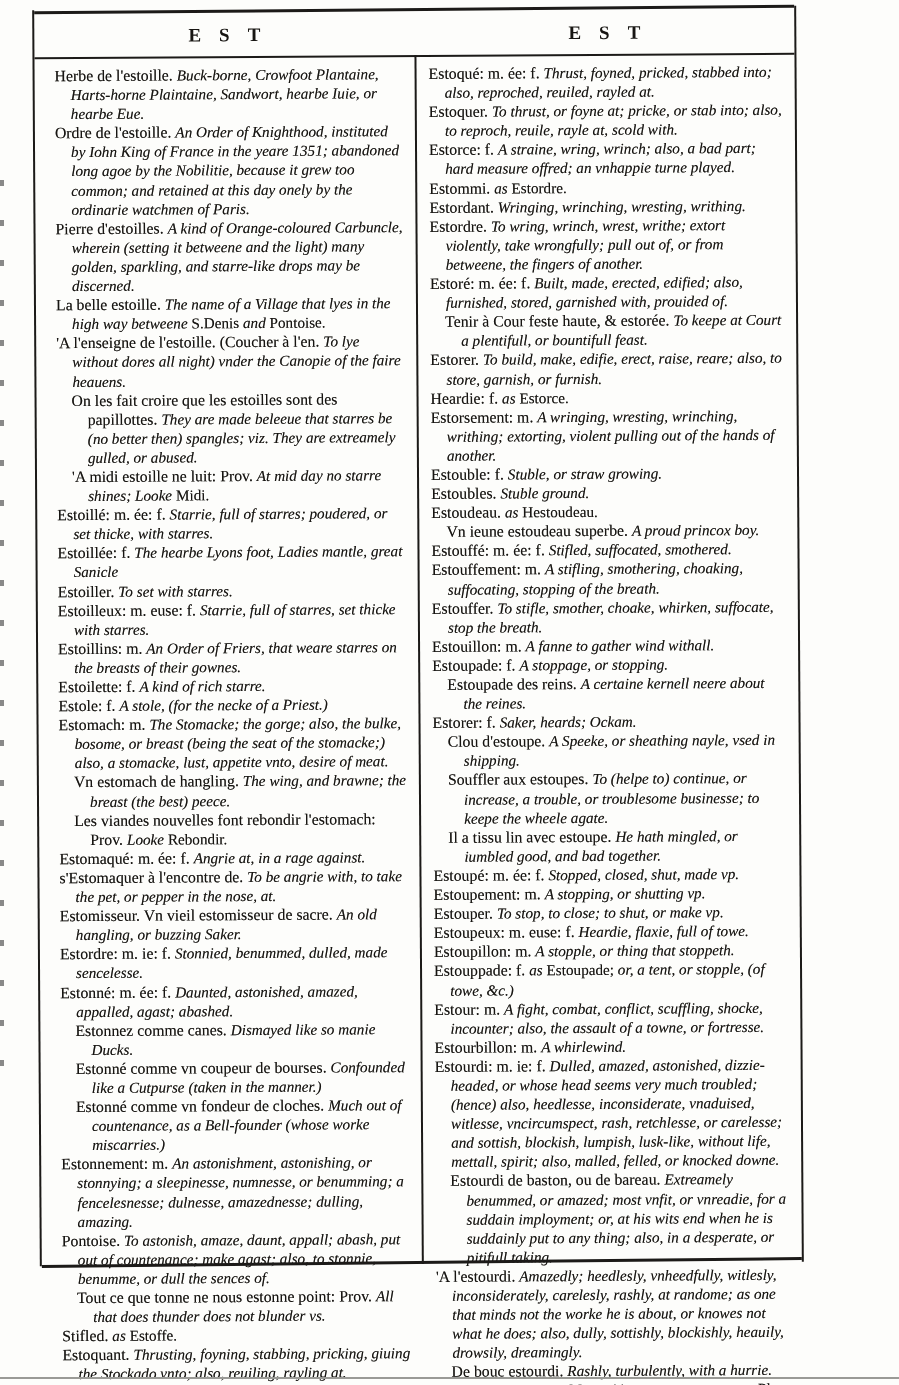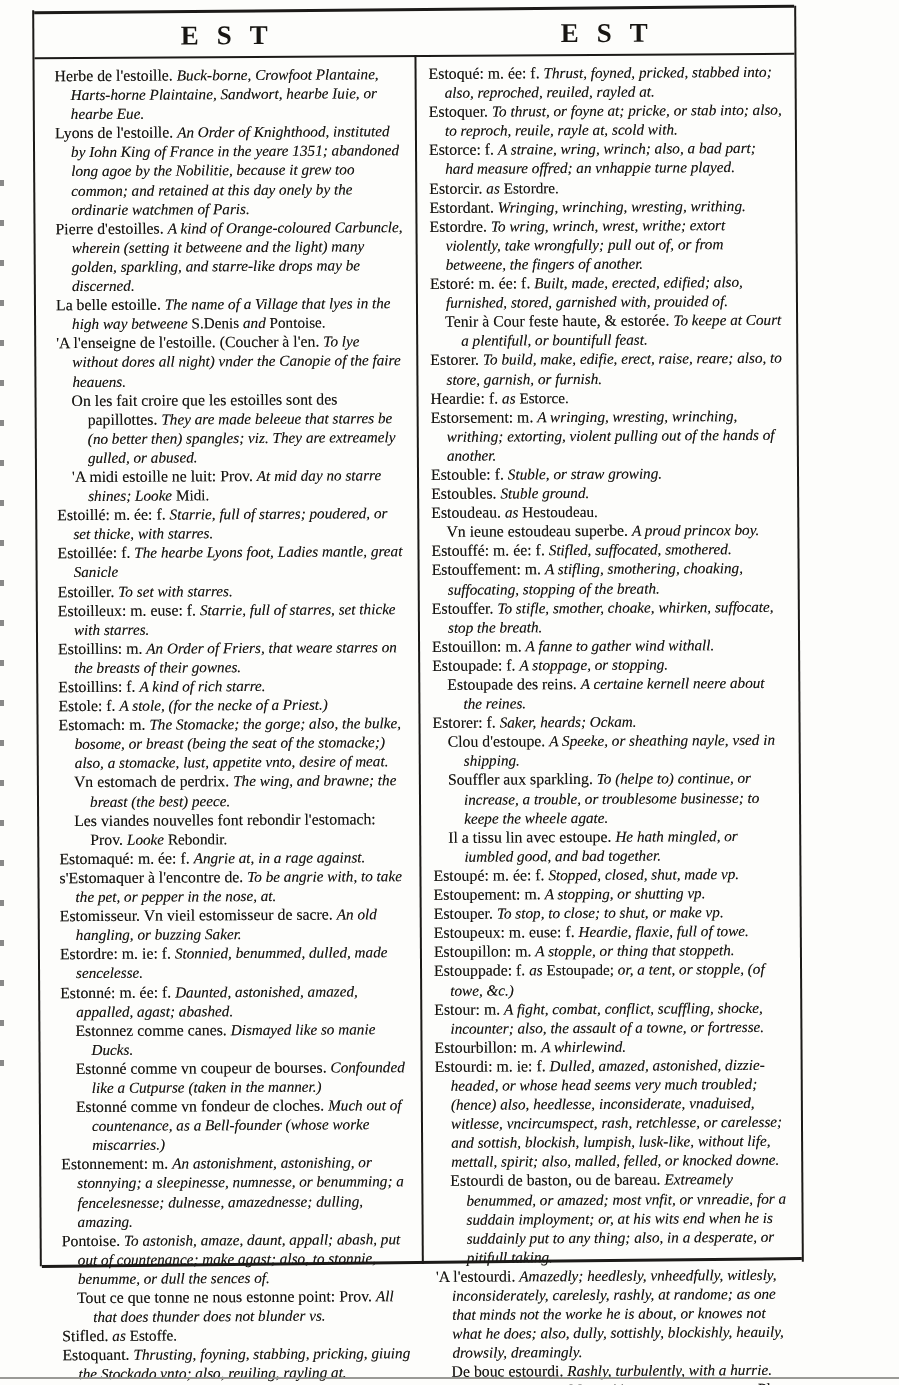--- a/index.html
+++ b/index.html
@@ -27,21 +27,21 @@
   .rule-under-header{top:47px;height:2px;}
   .rule-bottom{bottom:0;height:3px;transform:rotate(-0.25deg);}
   .header-band{
     position:absolute;top:6px;left:0;width:100%;height:40px;
     display:flex;
   }
   .header-cell{
     flex:1;display:flex;align-items:center;justify-content:center;
   }
   .running-head{
-    font-size:27px;font-weight:bold;letter-spacing:18px;
+    font-size:19px;font-weight:bold;letter-spacing:18px;
     padding-left:18px; 
     font-family:"Liberation Serif",serif;
   }
   .text-body{
     position:absolute;top:52px;left:0;width:100%;height:1198px;
     display:flex;
   }
   .column{
     width:50%;box-sizing:border-box;
     padding:4px 8px 0 16px;
@@ -92,75 +92,75 @@
       <span class="running-head">EST</span>
     </div>
   </div>
 
   <div class="rule rule-under-header"></div>
   <div class="column-divider"></div>
 
   <div class="text-body">
     <div class="column column-left" id="col-left">
         <p class="entry"><span class="seg-ro headword">Herbe de l'estoille. </span><span class="seg-it">Buck-borne, Crowfoot Plantaine, Harts-horne Plaintaine, Sandwort, hearbe Iuie, or hearbe Eue.</span></p>
-        <p class="entry"><span class="seg-ro headword">Lyons de l'estoille. </span><span class="seg-it">An Order of Knighthood, instituted by Iohn King of France in the yeare 1351; abandoned long agoe by the Nobilitie, because it grew too common; and retained at this day onely by the ordinarie watchmen of Paris.</span></p>
+        <p class="entry"><span class="seg-ro headword">Ordre de l'estoille. </span><span class="seg-it">An Order of Knighthood, instituted by Iohn King of France in the yeare 1351; abandoned long agoe by the Nobilitie, because it grew too common; and retained at this day onely by the ordinarie watchmen of Paris.</span></p>
         <p class="entry"><span class="seg-ro headword">Pierre d'estoilles. </span><span class="seg-it">A kind of Orange-coloured Carbuncle, wherein (setting it betweene and the light) many golden, sparkling, and starre-like drops may be discerned.</span></p>
         <p class="entry"><span class="seg-ro headword">La belle estoille. </span><span class="seg-it">The name of a Village that lyes in the high way betweene </span><span class="seg-ro">S.Denis </span><span class="seg-it">and </span><span class="seg-ro">Pontoise.</span></p>
         <p class="entry"><span class="seg-ro headword">'A l'enseigne de l'estoille. (Coucher à l'en. </span><span class="seg-it">To lye without dores all night) vnder the Canopie of the faire heauens.</span></p>
         <p class="entry ind1"><span class="seg-ro headword">On les fait croire que les estoilles sont des papillottes. </span><span class="seg-it">They are made beleeue that starres be (no better then) spangles; viz. They are extreamely gulled, or abused.</span></p>
         <p class="entry ind1"><span class="seg-ro headword">'A midi estoille ne luit: Prov. </span><span class="seg-it">At mid day no starre shines; Looke </span><span class="seg-ro">Midi.</span></p>
         <p class="entry"><span class="seg-ro headword">Estoillé: m. ée: f. </span><span class="seg-it">Starrie, full of starres; poudered, or set thicke, with starres.</span></p>
         <p class="entry"><span class="seg-ro headword">Estoillée: f. </span><span class="seg-it">The hearbe Lyons foot, Ladies mantle, great Sanicle</span></p>
         <p class="entry"><span class="seg-ro headword">Estoiller. </span><span class="seg-it">To set with starres.</span></p>
         <p class="entry"><span class="seg-ro headword">Estoilleux: m. euse: f. </span><span class="seg-it">Starrie, full of starres, set thicke with starres.</span></p>
         <p class="entry"><span class="seg-ro headword">Estoillins: m. </span><span class="seg-it">An Order of Friers, that weare starres on the breasts of their gownes.</span></p>
-        <p class="entry"><span class="seg-ro headword">Estoillins: f. </span><span class="seg-it">A kind of rich starre.</span></p>
+        <p class="entry"><span class="seg-ro headword">Estoilette: f. </span><span class="seg-it">A kind of rich starre.</span></p>
         <p class="entry"><span class="seg-ro headword">Estole: f. </span><span class="seg-it">A stole, (for the necke of a Priest.)</span></p>
         <p class="entry"><span class="seg-ro headword">Estomach: m. </span><span class="seg-it">The Stomacke; the gorge; also, the bulke, bosome, or breast (being the seat of the stomacke;) also, a stomacke, lust, appetite vnto, desire of meat.</span></p>
-        <p class="entry ind1"><span class="seg-ro headword">Vn estomach de perdrix. </span><span class="seg-it">The wing, and brawne; the breast (the best) peece.</span></p>
+        <p class="entry ind1"><span class="seg-ro headword">Vn estomach de hangling. </span><span class="seg-it">The wing, and brawne; the breast (the best) peece.</span></p>
         <p class="entry ind1"><span class="seg-ro headword">Les viandes nouvelles font rebondir l'estomach: Prov. </span><span class="seg-it">Looke </span><span class="seg-ro">Rebondir.</span></p>
         <p class="entry"><span class="seg-ro headword">Estomaqué: m. ée: f. </span><span class="seg-it">Angrie at, in a rage against.</span></p>
         <p class="entry"><span class="seg-ro headword">s'Estomaquer à l'encontre de. </span><span class="seg-it">To be angrie with, to take the pet, or pepper in the nose, at.</span></p>
         <p class="entry"><span class="seg-ro headword">Estomisseur. Vn vieil estomisseur de sacre. </span><span class="seg-it">An old hangling, or buzzing Saker.</span></p>
         <p class="entry"><span class="seg-ro headword">Estordre: m. ie: f. </span><span class="seg-it">Stonnied, benummed, dulled, made sencelesse.</span></p>
         <p class="entry"><span class="seg-ro headword">Estonné: m. ée: f. </span><span class="seg-it">Daunted, astonished, amazed, appalled, agast; abashed.</span></p>
         <p class="entry ind1"><span class="seg-ro headword">Estonnez comme canes. </span><span class="seg-it">Dismayed like so manie Ducks.</span></p>
         <p class="entry ind1"><span class="seg-ro headword">Estonné comme vn coupeur de bourses. </span><span class="seg-it">Confounded like a Cutpurse (taken in the manner.)</span></p>
         <p class="entry ind1"><span class="seg-ro headword">Estonné comme vn fondeur de cloches. </span><span class="seg-it">Much out of countenance, as a Bell-founder (whose worke miscarries.)</span></p>
         <p class="entry"><span class="seg-ro headword">Estonnement: m. </span><span class="seg-it">An astonishment, astonishing, or stonnying; a sleepinesse, numnesse, or benumming; a fencelesnesse; dulnesse, amazednesse; dulling, amazing.</span></p>
         <p class="entry"><span class="seg-ro headword">Pontoise. </span><span class="seg-it">To astonish, amaze, daunt, appall; abash, put out of countenance; make agast; also, to stonnie, benumme, or dull the sences of.</span></p>
         <p class="entry ind1"><span class="seg-ro headword">Tout ce que tonne ne nous estonne point: Prov. </span><span class="seg-it">All that does thunder does not blunder vs.</span></p>
         <p class="entry"><span class="seg-ro headword">Stifled. </span><span class="seg-it">as </span><span class="seg-ro">Estoffe.</span></p>
         <p class="entry"><span class="seg-ro headword">Estoquant. </span><span class="seg-it">Thrusting, foyning, stabbing, pricking, giuing the Stockado vnto; also, reuiling, rayling at.</span></p>
       </div>
     <div class="column column-right" id="col-right">
     <p class="entry"><span class="seg-ro headword">Estoqué: m. ée: f. </span><span class="seg-it">Thrust, foyned, pricked, stabbed into; also, reproched, reuiled, rayled at.</span></p>
         <p class="entry"><span class="seg-ro headword">Estoquer. </span><span class="seg-it">To thrust, or foyne at; pricke, or stab into; also, to reproch, reuile, rayle at, scold with.</span></p>
         <p class="entry"><span class="seg-ro headword">Estorce: f. </span><span class="seg-it">A straine, wring, wrinch; also, a bad part; hard measure offred; an vnhappie turne played.</span></p>
-        <p class="entry"><span class="seg-ro headword">Estorcir. </span><span class="seg-it">as </span><span class="seg-ro">Estordre.</span></p>
+        <p class="entry"><span class="seg-ro headword">Estommi. </span><span class="seg-it">as </span><span class="seg-ro">Estordre.</span></p>
         <p class="entry"><span class="seg-ro headword">Estordant. </span><span class="seg-it">Wringing, wrinching, wresting, writhing.</span></p>
         <p class="entry"><span class="seg-ro headword">Estordre. </span><span class="seg-it">To wring, wrinch, wrest, writhe; extort violently, take wrongfully; pull out of, or from betweene, the fingers of another.</span></p>
         <p class="entry"><span class="seg-ro headword">Estoré: m. ée: f. </span><span class="seg-it">Built, made, erected, edified; also, furnished, stored, garnished with, prouided of.</span></p>
         <p class="entry ind1"><span class="seg-ro headword">Tenir à Cour feste haute, &amp; estorée. </span><span class="seg-it">To keepe at Court a plentifull, or bountifull feast.</span></p>
         <p class="entry"><span class="seg-ro headword">Estorer. </span><span class="seg-it">To build, make, edifie, erect, raise, reare; also, to store, garnish, or furnish.</span></p>
         <p class="entry"><span class="seg-ro headword">Heardie: f. </span><span class="seg-it">as </span><span class="seg-ro">Estorce.</span></p>
         <p class="entry"><span class="seg-ro headword">Estorsement: m. </span><span class="seg-it">A wringing, wresting, wrinching, writhing; extorting, violent pulling out of the hands of another.</span></p>
         <p class="entry"><span class="seg-ro headword">Estouble: f. </span><span class="seg-it">Stuble, or straw growing.</span></p>
         <p class="entry"><span class="seg-ro headword">Estoubles. </span><span class="seg-it">Stuble ground.</span></p>
         <p class="entry"><span class="seg-ro headword">Estoudeau. </span><span class="seg-it">as </span><span class="seg-ro">Hestoudeau.</span></p>
         <p class="entry ind1"><span class="seg-ro headword">Vn ieune estoudeau superbe. </span><span class="seg-it">A proud princox boy.</span></p>
         <p class="entry"><span class="seg-ro headword">Estouffé: m. ée: f. </span><span class="seg-it">Stifled, suffocated, smothered.</span></p>
         <p class="entry"><span class="seg-ro headword">Estouffement: m. </span><span class="seg-it">A stifling, smothering, choaking, suffocating, stopping of the breath.</span></p>
         <p class="entry"><span class="seg-ro headword">Estouffer. </span><span class="seg-it">To stifle, smother, choake, whirken, suffocate, stop the breath.</span></p>
         <p class="entry"><span class="seg-ro headword">Estouillon: m. </span><span class="seg-it">A fanne to gather wind withall.</span></p>
         <p class="entry"><span class="seg-ro headword">Estoupade: f. </span><span class="seg-it">A stoppage, or stopping.</span></p>
         <p class="entry ind1"><span class="seg-ro headword">Estoupade des reins. </span><span class="seg-it">A certaine kernell neere about the reines.</span></p>
         <p class="entry"><span class="seg-ro headword">Estorer: f. </span><span class="seg-it">Saker, heards; Ockam.</span></p>
         <p class="entry ind1"><span class="seg-ro headword">Clou d'estoupe. </span><span class="seg-it">A Speeke, or sheathing nayle, vsed in shipping.</span></p>
-        <p class="entry ind1"><span class="seg-ro headword">Souffler aux sparkling. </span><span class="seg-it">To (helpe to) continue, or increase, a trouble, or troublesome businesse; to keepe the wheele agate.</span></p>
+        <p class="entry ind1"><span class="seg-ro headword">Souffler aux estoupes. </span><span class="seg-it">To (helpe to) continue, or increase, a trouble, or troublesome businesse; to keepe the wheele agate.</span></p>
         <p class="entry ind1"><span class="seg-ro headword">Il a tissu lin avec estoupe. </span><span class="seg-it">He hath mingled, or iumbled good, and bad together.</span></p>
         <p class="entry"><span class="seg-ro headword">Estoupé: m. ée: f. </span><span class="seg-it">Stopped, closed, shut, made vp.</span></p>
         <p class="entry"><span class="seg-ro headword">Estoupement: m. </span><span class="seg-it">A stopping, or shutting vp.</span></p>
         <p class="entry"><span class="seg-ro headword">Estouper. </span><span class="seg-it">To stop, to close; to shut, or make vp.</span></p>
         <p class="entry"><span class="seg-ro headword">Estoupeux: m. euse: f. </span><span class="seg-it">Heardie, flaxie, full of towe.</span></p>
         <p class="entry"><span class="seg-ro headword">Estoupillon: m. </span><span class="seg-it">A stopple, or thing that stoppeth.</span></p>
         <p class="entry"><span class="seg-ro headword">Estouppade: f. </span><span class="seg-it">as </span><span class="seg-ro">Estoupade; </span><span class="seg-it">or, a tent, or stopple, (of towe, &amp;c.)</span></p>
         <p class="entry"><span class="seg-ro headword">Estour: m. </span><span class="seg-it">A fight, combat, conflict, scuffling, shocke, incounter; also, the assault of a towne, or fortresse.</span></p>
         <p class="entry"><span class="seg-ro headword">Estourbillon: m. </span><span class="seg-it">A whirlewind.</span></p>
         <p class="entry"><span class="seg-ro headword">Estourdi: m. ie: f. </span><span class="seg-it">Dulled, amazed, astonished, dizzie-headed, or whose head seems very much troubled; (hence) also, heedlesse, inconsiderate, vnaduised, witlesse, vncircumspect, rash, retchlesse, or carelesse; and sottish, blockish, lumpish, lusk-like, without life, mettall, spirit; also, malled, felled, or knocked downe.</span></p>

